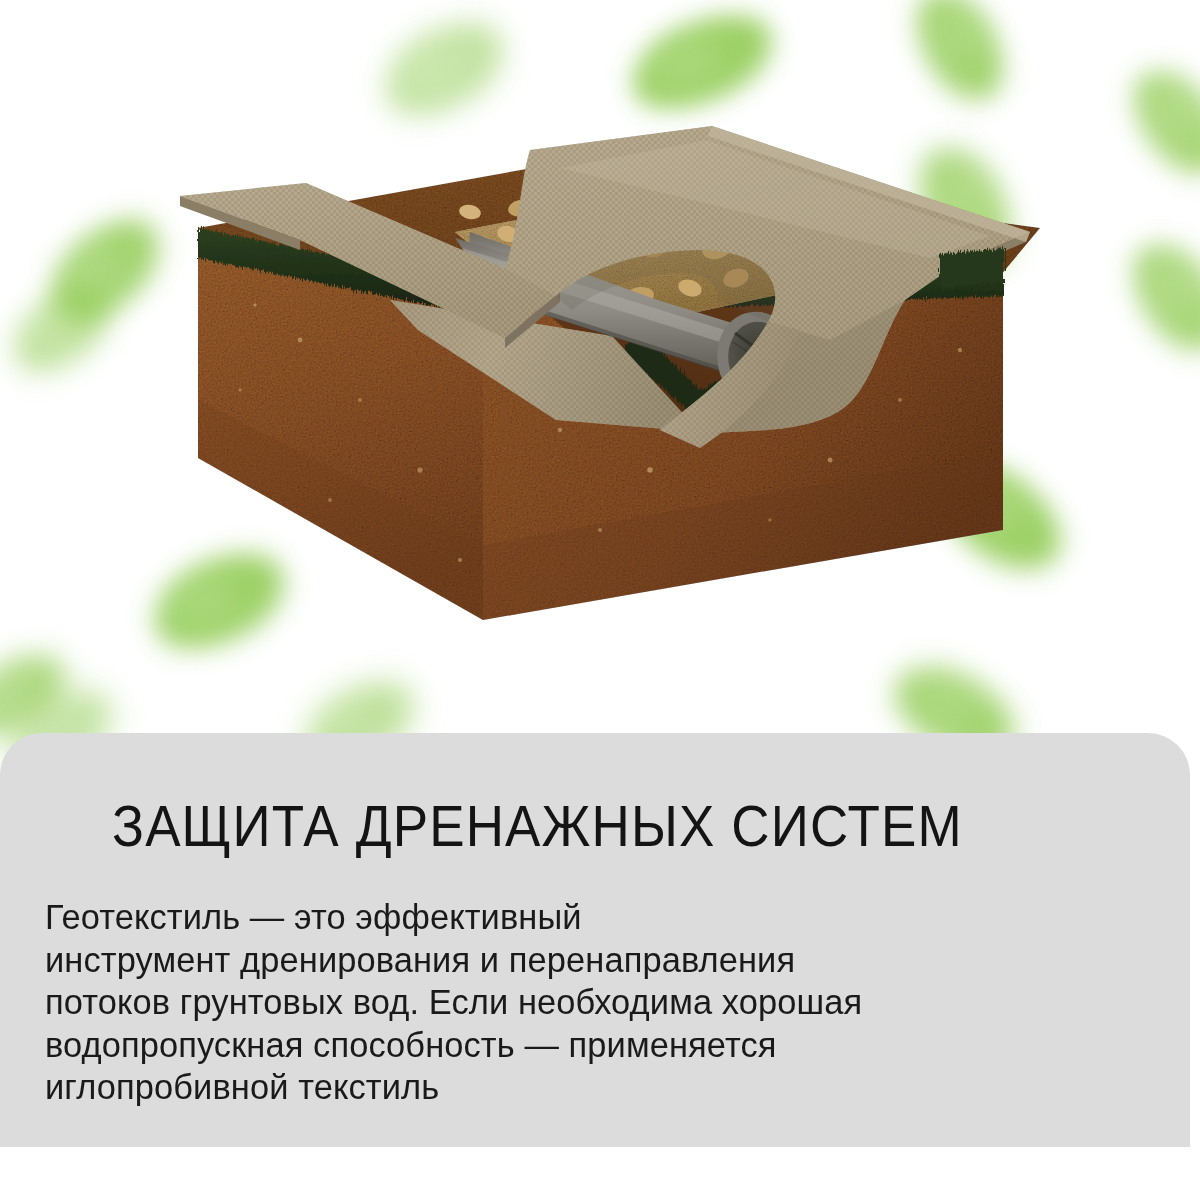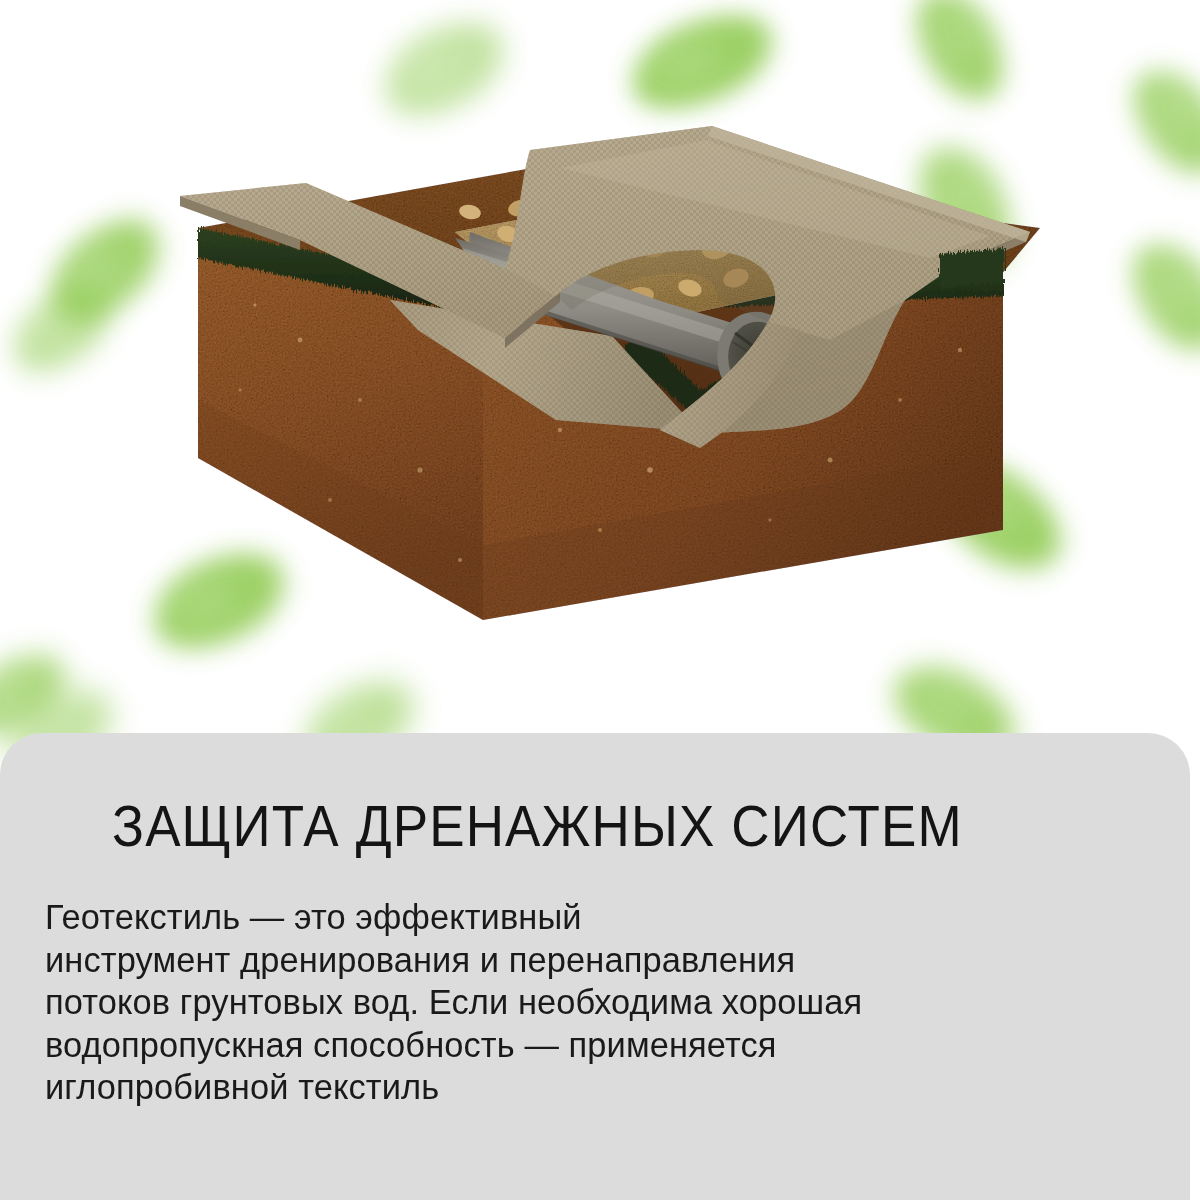--- a/index.html
+++ b/index.html
@@ -22,21 +22,21 @@
   }
 
   
   .illus{position:absolute;left:0;top:0;width:1200px;height:700px;}
   .illus svg{display:block;}
 
   
   .card{
     position:absolute;
     left:0;top:733px;
-    width:1190px;height:467px;
+    width:1190px;height:414px;
     background:#dcdcdc;
     border-radius:42px 42px 0 0;
     box-sizing:border-box;
     padding:12px;
   }
   .card-title{
     position:absolute;
     left:112px;top:64px;
     width:1000px;
     font-family:"Liberation Sans", sans-serif;

